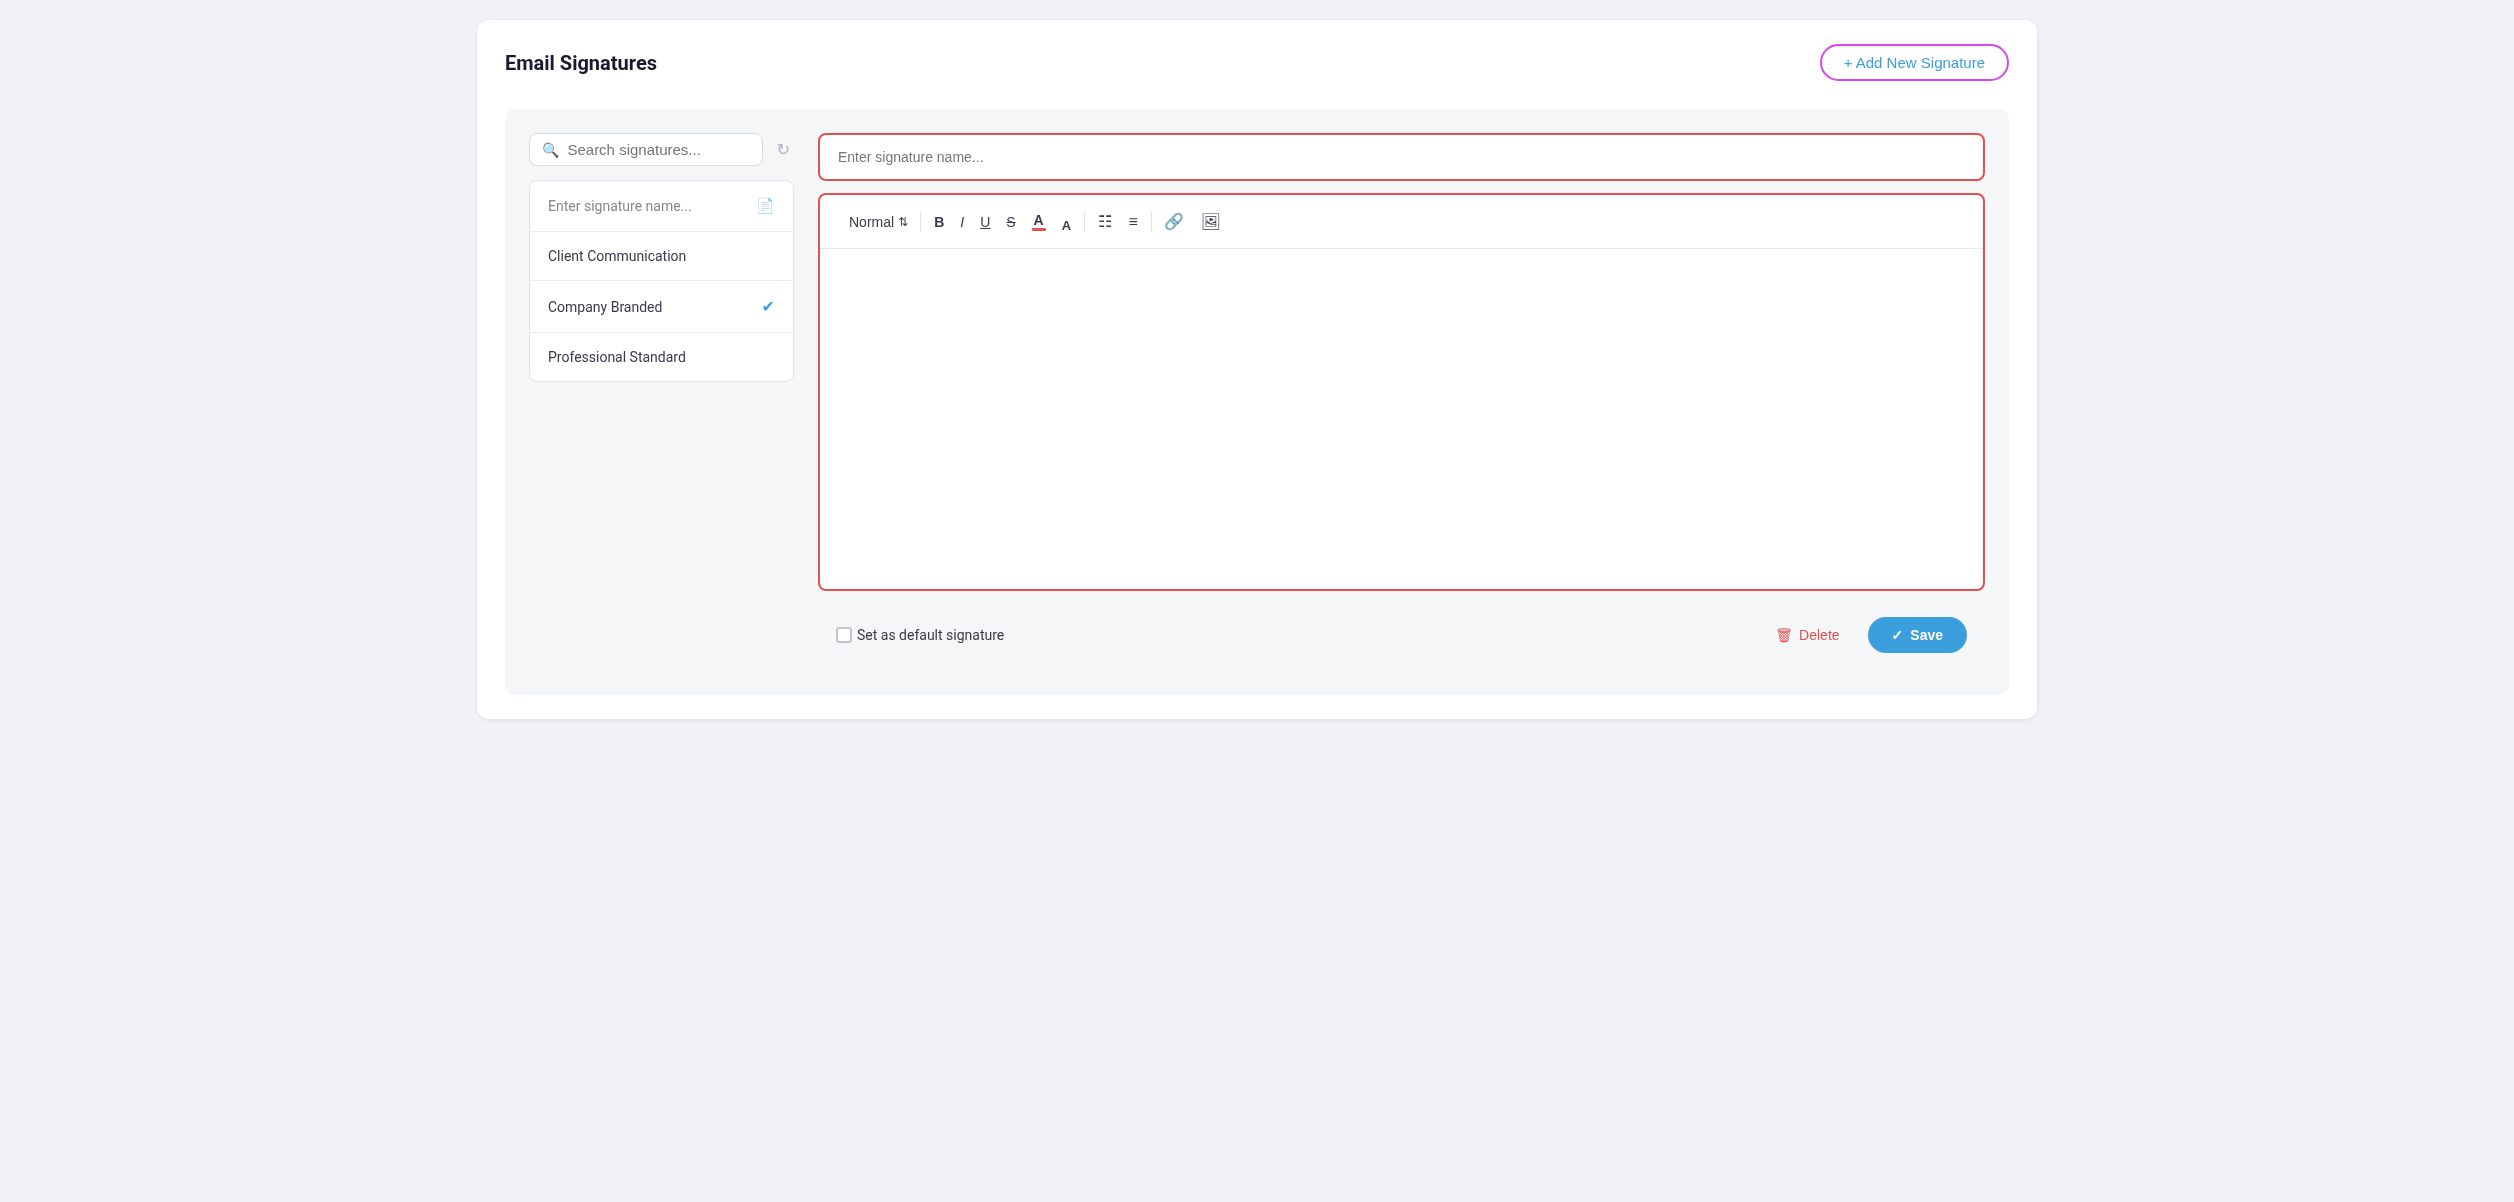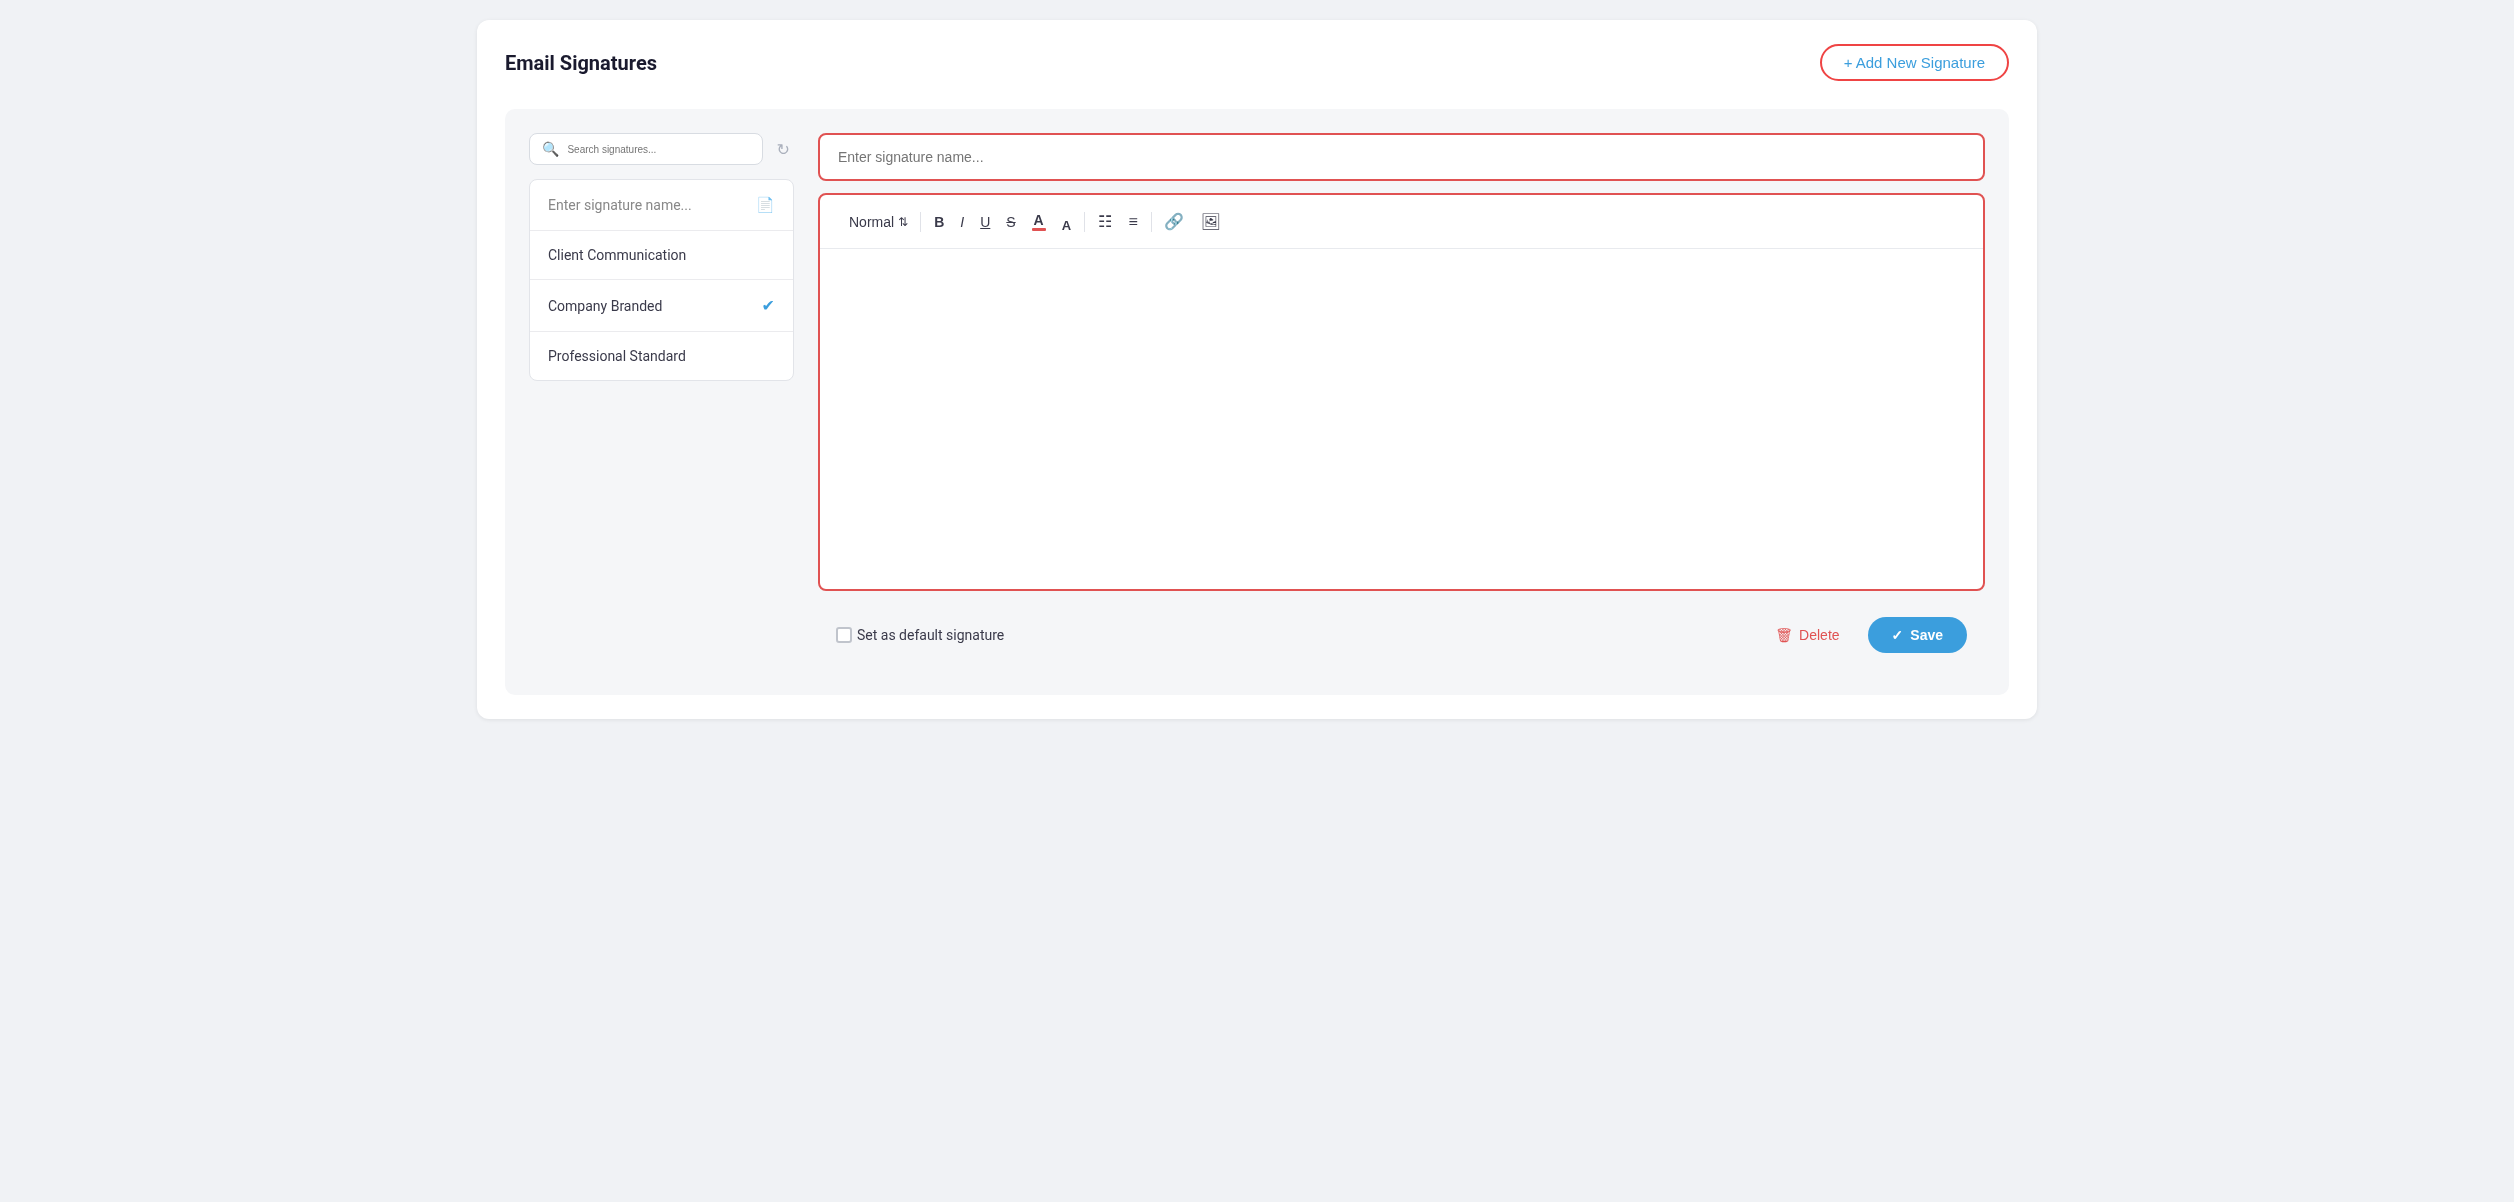--- a/index.html
+++ b/index.html
@@ -25,21 +25,21 @@
     }
     .page-title {
       font-size: 20px;
       font-weight: 700;
       color: #1a1a2e;
     }
     .add-new-btn {
       display: flex;
       align-items: center;
       gap: 6px;
-      border: 2px solid #ef4444;
+      border: 2px solid #d946ef;
       background: transparent;
       color: #3b9edd;
       border-radius: 24px;
       padding: 8px 22px;
       font-size: 15px;
       font-weight: 500;
       cursor: pointer;
       transition: background 0.15s;
     }
     .main-content {
@@ -74,21 +74,21 @@
       gap: 8px;
     }
     .search-icon {
       color: #aab0bc;
       font-size: 14px;
     }
     .search-input {
       border: none;
       outline: none;
       background: transparent;
-      font-size: 10px;
+      font-size: 15px;
       color: #7f1d1d;
       width: 100%;
     }
     .refresh-btn {
       background: none;
       border: none;
       cursor: pointer;
       color: #aab0bc;
       font-size: 16px;
       padding: 4px;

